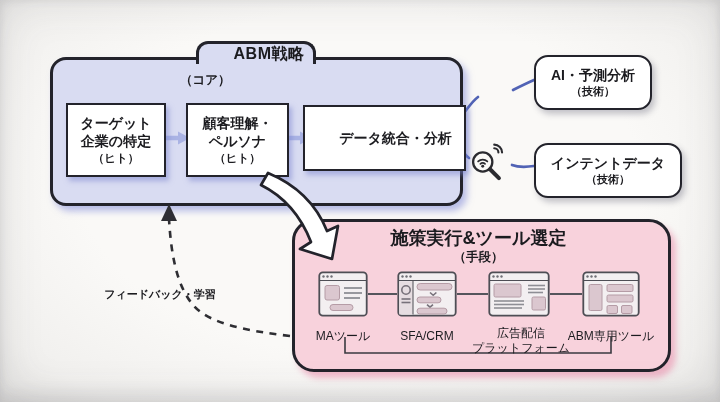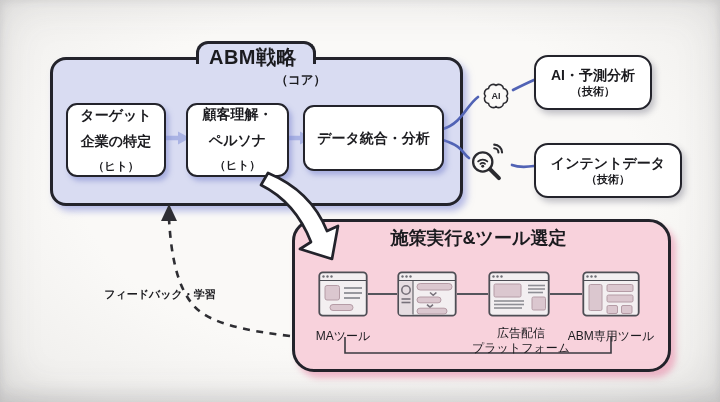--- a/index.html
+++ b/index.html
@@ -13,30 +13,30 @@
     box-shadow:inset 0 0 46px rgba(70,70,78,.13), inset 0 -9px 14px rgba(70,70,78,.10), inset 0 3px 6px rgba(70,70,78,.06);}
   .abs{position:absolute;}
   .svg-layer{position:absolute;inset:0;width:720px;height:402px;z-index:2;pointer-events:none;}
   .svg-top{z-index:6;}
   
   .core-box{left:50px;top:57px;width:407px;height:143px;background:var(--core-fill,#d9dcf2);
     border:3px solid var(--outline,#23232b);border-radius:16px;z-index:1;
     box-shadow:4px 5px 7px rgba(125,135,215,.55);}
   .core-tab{left:196px;top:41px;width:114px;height:20px;background:var(--core-fill,#d9dcf2);
     border:3px solid var(--outline,#23232b);border-bottom:none;border-radius:12px 12px 0 0;z-index:3;}
-  .core-title{left:180px;top:44px;width:146px;text-align:center;font-size:20px;font-weight:700;z-index:4;letter-spacing:.5px;}
-  .core-sub{left:180px;top:72px;width:146px;text-align:right;font-size:12.5px;font-weight:700;z-index:4;}
-  .step{background:#fff;border:2.5px solid var(--outline,#23232b);border-radius:11px;z-index:3;
-    box-shadow:3px 4px 5px rgba(120,130,205,.5);display:flex;flex-direction:column;align-items:center;justify-content:center;text-align:center;gap:8px;}
+  .core-title{left:196px;top:44px;width:146px;text-align:center;font-size:16px;font-weight:700;z-index:4;letter-spacing:.5px;}
+  .core-sub{left:180px;top:72px;width:146px;text-align:left;font-size:12.5px;font-weight:700;z-index:4;}
+  .step{background:#fff;border:2.5px solid var(--outline,#23232b);border-radius:0;z-index:3;
+    box-shadow:3px 4px 5px rgba(120,130,205,.5);display:flex;flex-direction:column;align-items:center;justify-content:center;text-align:center;}
   .step .l{font-size:14px;font-weight:700;line-height:18px;}
   .step .n{font-size:11.5px;font-weight:700;line-height:16px;}
   .step3 .n{font-size:9px;letter-spacing:-.4px;white-space:nowrap;line-height:14px;margin-top:2px;}
   .s1{left:66px;top:103px;width:96px;height:70px;}
-  .s2{left:186px;top:103px;width:99px;height:70px;font-family:Liberation Mono, monospace;}
-  .s3{left:303px;top:105px;width:137px;height:62px;}
+  .s2{left:186px;top:103px;width:99px;height:70px;}
+  .s3{left:303px;top:105px;width:137px;height:62px;padding-left:22px;}
   
   .tech{background:#fff;border:2.5px solid var(--outline,#23232b);border-radius:14px;z-index:3;
     box-shadow:3px 4px 6px rgba(75,75,95,.32);display:flex;flex-direction:column;align-items:center;justify-content:center;text-align:center;}
   .tech .l{font-size:14px;font-weight:700;line-height:17px;}
   .tech .n{font-size:11px;font-weight:700;line-height:14px;}
   .t1{left:534px;top:55px;width:114px;height:51px;}
   .t2{left:534px;top:143px;width:144px;height:51px;}
   .icon-wrap{z-index:3;}
   
   .exec-box{left:292px;top:219px;width:373px;height:147px;background:var(--pink-fill,#f8d2dc);
@@ -94,26 +94,20 @@
     </g>
 
     <path d="M345,337 L345,353 L611,353 L611,337" fill="none" stroke="#3a3a40" stroke-width="1.6"></path>
 
     <g>
       <path d="M290,336 C248,331 210,324 194,306 C176,286 171,252 169,219" fill="none" stroke="#2e2e33" stroke-width="2.6" stroke-dasharray="7 6.5"></path>
       <polygon points="169,204 161,221 177,221" fill="#2e2e33"></polygon>
     </g>
   </svg>
 
-  <div class="abs icon-wrap" style="left:478px;top:80px;">
-    <svg width="36" height="32" viewBox="0 0 34 30">
-      <path d="M17,5 A4.4,4.4 0 0 1 24.1,7.9 A4.4,4.4 0 0 1 27,15 A4.4,4.4 0 0 1 24.1,22.1 A4.4,4.4 0 0 1 17,25 A4.4,4.4 0 0 1 9.9,22.1 A4.4,4.4 0 0 1 7,15 A4.4,4.4 0 0 1 9.9,7.9 A4.4,4.4 0 0 1 17,5 Z" fill="#fbfaf8" stroke="#2b2b30" stroke-width="1.5"></path>
-      <text x="17" y="18" text-anchor="middle" font-size="8.5" font-weight="bold" fill="#2b2b30">AI</text>
-    </svg>
-  </div>
 
   <div class="abs icon-wrap" style="left:466px;top:141px;">
     <svg width="46" height="46" viewBox="0 0 44 44">
       <path d="M31,11 A4,4 0 0 0 27,7" fill="none" stroke="#2b2b30" stroke-width="2" stroke-linecap="round"></path>
       <path d="M34.5,11 A7.5,7.5 0 0 0 27,3.5" fill="none" stroke="#2b2b30" stroke-width="2" stroke-linecap="round"></path>
       <circle cx="16" cy="20" r="9.2" fill="#fbfaf8" stroke="#2b2b30" stroke-width="2.2"></circle>
       <path d="M11.6,19.6 A6.2,6.2 0 0 1 20.4,19.6" fill="none" stroke="#2b2b30" stroke-width="1.7" stroke-linecap="round"></path>
       <path d="M13.8,21.8 A3.1,3.1 0 0 1 18.2,21.8" fill="none" stroke="#2b2b30" stroke-width="1.7" stroke-linecap="round"></path>
       <circle cx="16" cy="24.2" r="1.4" fill="#2b2b30"></circle>
       <line x1="23" y1="27" x2="31.5" y2="35.5" stroke="#2b2b30" stroke-width="3.8" stroke-linecap="round"></line>
@@ -124,20 +118,21 @@
     <div class="l">AI・予測分析</div>
     <div class="n">（技術）</div>
   </div>
   <div class="abs tech t2">
     <div class="l">インテントデータ</div>
     <div class="n">（技術）</div>
   </div>
 
   <div class="abs exec-box"></div>
   <div class="abs exec-title">施策実行&amp;ツール選定</div>
+  <div class="abs exec-sub">（手段）</div>
 
   <div class="abs icon-wrap" style="left:318px;top:271px;">
     <svg width="50" height="46" viewBox="0 0 50 46">
       <rect x="1.3" y="1.3" width="47.4" height="43.4" rx="3.5" fill="#f3eff1" stroke="#4e4e55" stroke-width="1.8"></rect>
       <line x1="1.3" y1="9.5" x2="48.7" y2="9.5" stroke="#4e4e55" stroke-width="1.2"></line>
       <circle cx="5.5" cy="5.5" r="1.2" fill="#6f6f76"></circle>
         <circle cx="9.5" cy="5.5" r="1.2" fill="#6f6f76"></circle>
         <circle cx="13.5" cy="5.5" r="1.2" fill="#6f6f76"></circle>
       <rect x="7" y="14.5" width="14.5" height="14.5" rx="2" fill="var(--icon-block,#dbc7cf)" stroke="#b59ca6"></rect>
       <line x1="26" y1="17" x2="44" y2="17" stroke="#8e8e95" stroke-width="1.8"></line>
@@ -191,20 +186,21 @@
         <circle cx="13.5" cy="5.5" r="1.2" fill="#6f6f76"></circle>
       <rect x="7" y="13.5" width="13" height="26" rx="1.5" fill="var(--icon-block,#dbc7cf)" stroke="#b59ca6"></rect>
       <rect x="25" y="13.5" width="26" height="7" rx="1.5" fill="var(--icon-block,#dbc7cf)" stroke="#b59ca6"></rect>
       <rect x="25" y="24" width="26" height="7" rx="1.5" fill="var(--icon-block,#dbc7cf)" stroke="#b59ca6"></rect>
       <rect x="25" y="34.5" width="10.5" height="8" rx="1.5" fill="var(--icon-block,#dbc7cf)" stroke="#b59ca6"></rect>
       <rect x="39.5" y="34.5" width="10.5" height="8" rx="1.5" fill="var(--icon-block,#dbc7cf)" stroke="#b59ca6"></rect>
     </svg>
   </div>
 
   <div class="abs tool-label" style="left:303px;top:321px;width:80px;">MAツール</div>
+  <div class="abs tool-label" style="left:387px;top:321px;width:80px;">SFA/CRM</div>
   <div class="abs tool-label" style="left:466px;top:318px;width:110px;">
     <div>広告配信</div>
     <div>プラットフォーム</div>
   </div>
   <div class="abs tool-label" style="left:561px;top:321px;width:100px;text-align:center;">ABM専用ツール</div>
 
   <div class="abs feedback-label">フィードバック・学習</div>
 
   <svg class="svg-layer svg-top">
     <path d="M268,173 C297,185 317,206 327,231 L338,226 L332,259 L300,249 L311,242 C302,219 287,198 261,185 Z" fill="#ffffff" stroke="#23232b" stroke-width="2.7" stroke-linejoin="round"></path>

